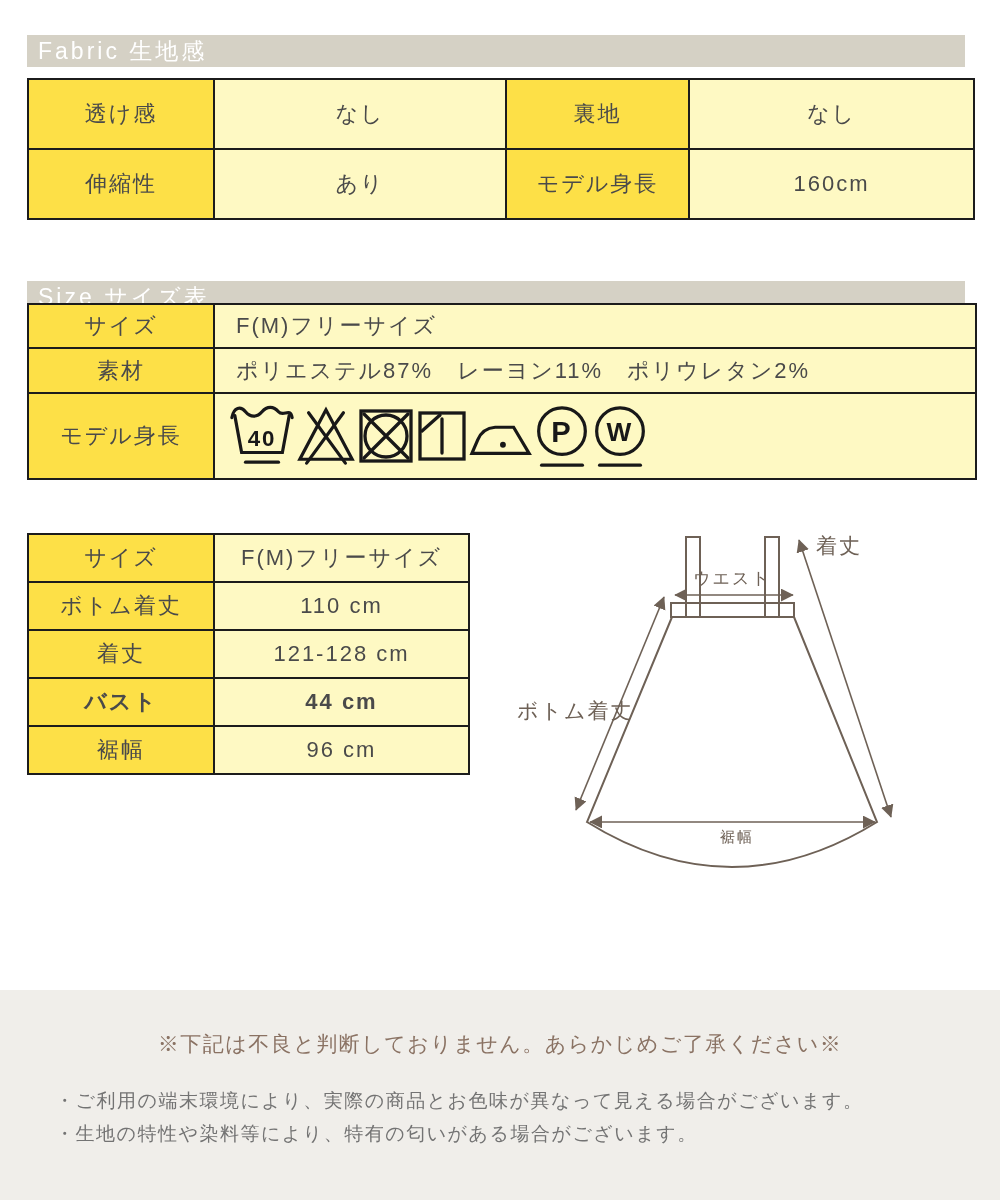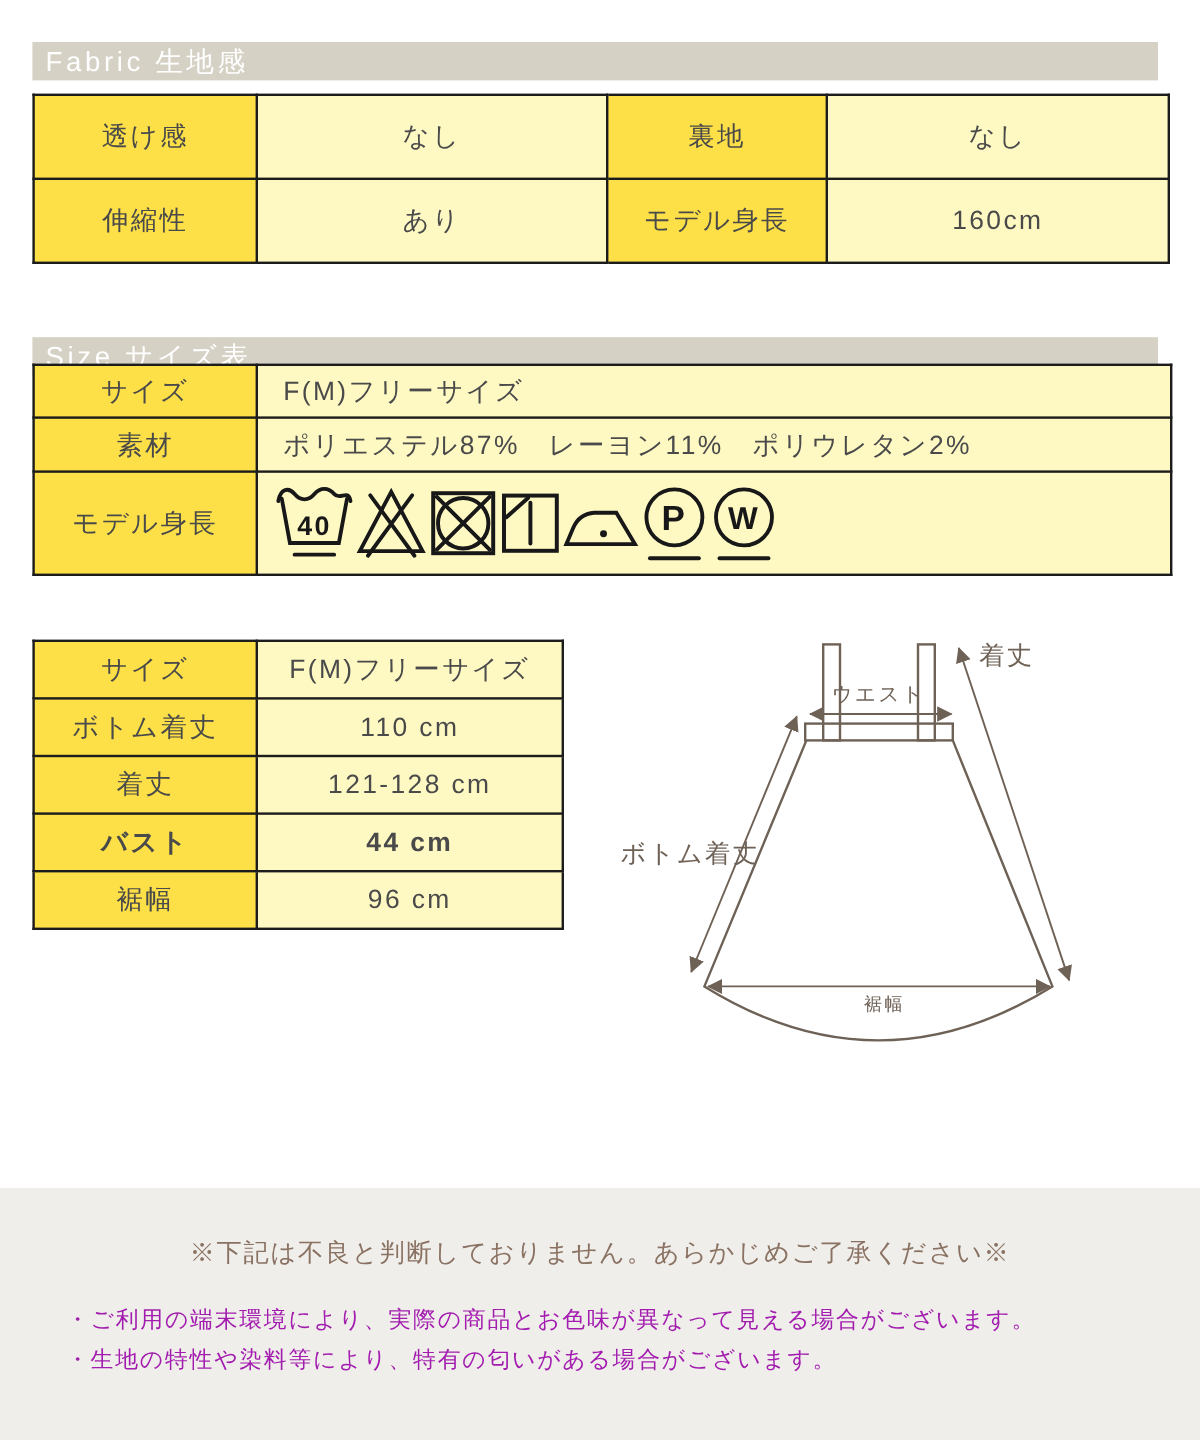--- a/index.html
+++ b/index.html
@@ -33,21 +33,21 @@
     position:absolute; left:0; top:990px; width:1000px; height:240px;
     background:#f0eeea;
     font-family:Liberation Serif, serif;
   }
   .notes-header {
     margin-top:40px; text-align:center; font-size:21px; color:#8a7263;
     letter-spacing:1.5px;
   }
   .notes-list { list-style:none; margin:26px 0 0 55px; }
   .notes-list li {
-    font-size:19px; color:#a21caf; line-height:33px; letter-spacing:1.5px;
+    font-size:19px; color:#737373; line-height:33px; letter-spacing:1.5px;
   }
 </style>
 </head>
 <body>
 
 <div class="page">
 
   <div class="section-bar" style="top:35px;">Fabric 生地感</div>
 
   <table class="info" style="left:27px; top:78px; width:946px;">

